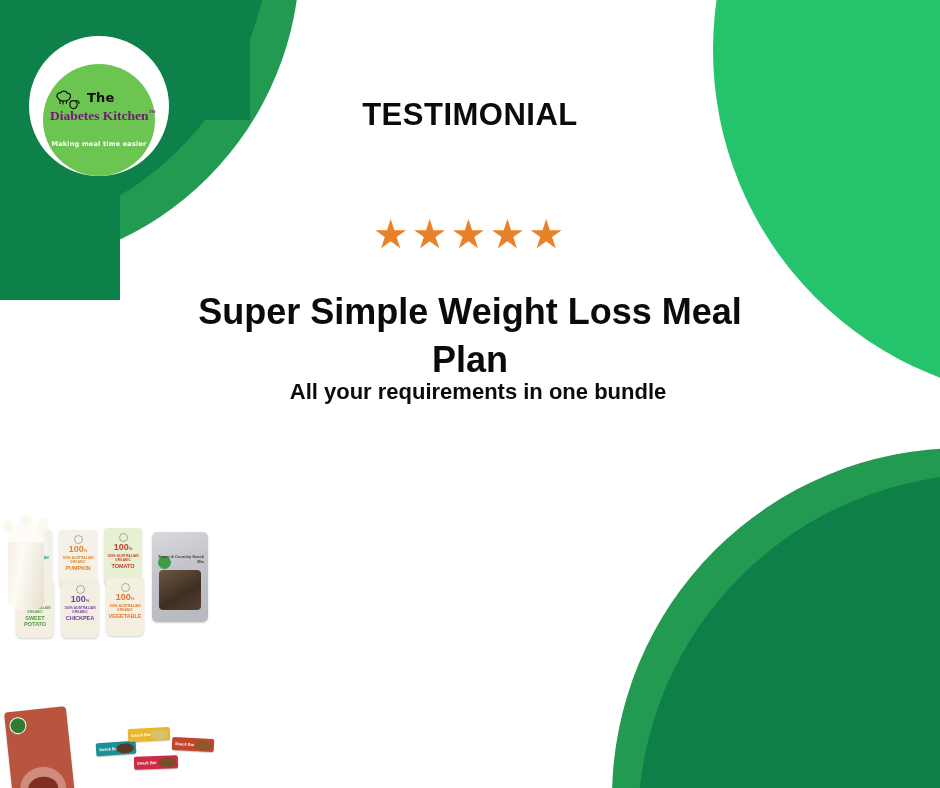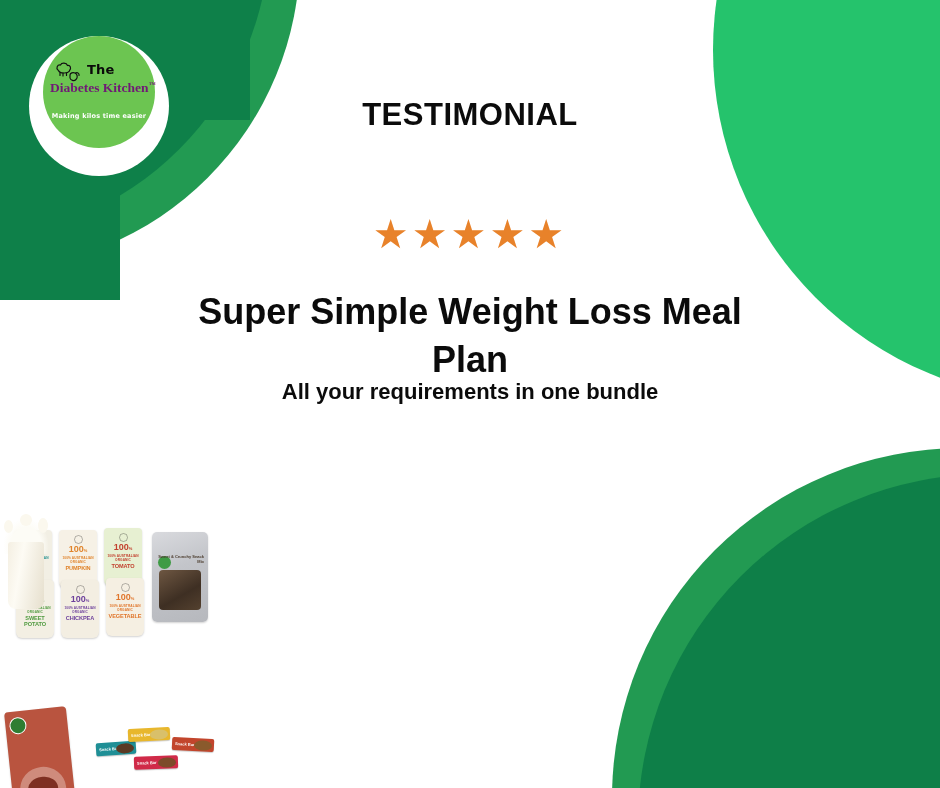--- a/index.html
+++ b/index.html
@@ -43,21 +43,21 @@
   }
   .br-dark{
     left:638px;top:474px;width:700px;height:700px;
     border-radius:50%;background:#0E7F48;
   }
 
   
   .logo-badge{
     position:absolute;left:29px;top:36px;width:140px;height:140px;
     border-radius:50%;background:#ffffff;
-    display:flex;align-items:flex-start;justify-content:center;
+    display:flex;align-items:flex-end;justify-content:center;
   }
   .logo-inner{
     width:112px;height:112px;border-radius:50%;background:#6CC551;
     display:flex;flex-direction:column;align-items:center;justify-content:center;
     position:relative;
   }
   .logo-chef{position:absolute;left:12px;top:26px;width:26px;height:22px;}
   .logo-the{
     position:absolute;left:44px;top:26px;
     font-family:"DejaVu Sans", sans-serif;font-weight:bold;
@@ -83,21 +83,21 @@
   .stars{
     position:absolute;left:250px;top:214px;width:440px;text-align:center;
     font-size:40px;color:#E8822A;letter-spacing:3px;line-height:1;
   }
   .star{display:inline-block;}
   .headline{
     position:absolute;left:180px;top:288px;width:580px;text-align:center;
     font-size:36px;font-weight:bold;color:#0b0b0b;line-height:1.33;
   }
   .subhead{
-    position:absolute;left:180px;top:379px;width:580px;text-align:center;
+    position:absolute;left:188px;top:379px;width:580px;text-align:center;
     font-size:22px;font-weight:bold;color:#0b0b0b;
   }
   .body-quote{
     position:absolute;left:190px;top:447px;width:560px;text-align:center;
     font-size:23.5px;font-weight:normal;color:#171717;line-height:1.48;
   }
   .attrib{
     position:absolute;left:250px;top:586px;width:440px;text-align:center;
     font-size:21px;font-weight:bold;color:#0b0b0b;letter-spacing:.5px;
   }
@@ -172,21 +172,21 @@
         <g fill="none" stroke="#111" stroke-width="2.4" stroke-linecap="round">
           <path d="M6 16 C2 13 4 5 11 6 C13 1 23 1 25 7 C31 6 33 13 29 17"></path>
           <path d="M7 17 C9 23 25 24 29 18"></path>
           <path d="M10 21 L10 27 M16 22 L16 28 M23 22 L23 27"></path>
           <path d="M30 26 C30 22 36 20 40 22 C45 24 46 31 42 35 C38 39 31 37 30 32 Z"></path>
           <path d="M41 22 C45 20 49 23 48 27"></path>
         </g>
       </svg>
       <div class="logo-the">The</div>
       <div class="logo-name"><span>Diabetes Kitchen</span><span class="logo-tm">™</span></div>
-      <div class="logo-tag">Making kilos time easier</div>
+      <div class="logo-tag">Making meal time easier</div>
     </div>
   </div>
 
   <div class="title">TESTIMONIAL</div>
 
   <div class="stars">
     <span class="star">★</span><span class="star">★</span><span class="star">★</span><span class="star">★</span><span class="star">★</span>
   </div>
 
   <div class="headline">Super Simple Weight Loss Meal Plan</div>

